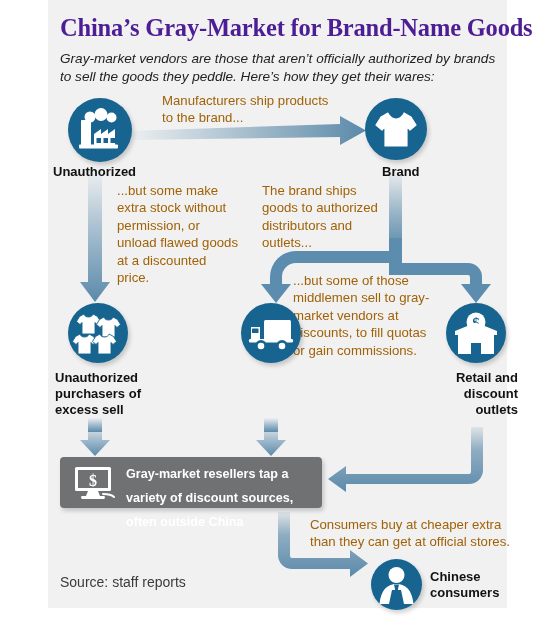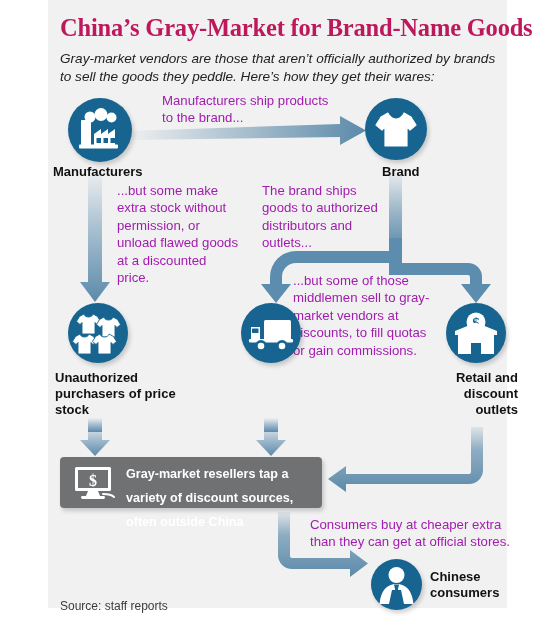--- a/index.html
+++ b/index.html
@@ -17,47 +17,47 @@
   }
   #root{position:absolute;left:0;top:0;width:555px;height:627px;}
 
   
   .title{
     position:absolute; left:60px; top:14px;
     font-family:"Liberation Serif", serif;
     font-weight:bold;
     font-size:24.5px;
     letter-spacing:-0.2px;
-    color:#be185d;
+    color:#4c1d95;
     white-space:nowrap;
   }
   .subtitle{
     position:absolute; left:60px; top:50px;
     width:440px;
     font-size:13.6px;
     line-height:18px;
     color:#222;
     font-style:italic;
   }
   .body-text{
     position:absolute;
     font-size:13.2px;
     line-height:17.4px;
-    color:#a21caf;
+    color:#a16207;
   }
   .node-label{
     position:absolute;
     font-size:13px;
     line-height:16.2px;
     font-weight:bold;
     color:#111;
   }
   .source{
-    position:absolute; left:60px; top:600px;
-    font-size:12px;
+    position:absolute; left:60px; top:576px;
+    font-size:14px;
     line-height:13.6px;
     color:#3b3b3b;
   }
 
   
   .circle{
     position:absolute;
     border-radius:50%;
     background:#16648f;
     box-shadow:2px 3px 4px rgba(0,0,0,0.18);
@@ -186,21 +186,21 @@
         <path d="M26,49 L26,36 L33,31 L33,36 L40,31 L40,36 L47,31 L47,49 Z"></path>
         <rect x="11" y="46.5" width="39" height="4" rx="1"></rect>
       </g>
       <g fill="#16648f">
         <rect x="28.5" y="40" width="4.5" height="5"></rect>
         <rect x="35.5" y="40" width="4.5" height="5"></rect>
         <rect x="42.5" y="40" width="4.5" height="5"></rect>
       </g>
     </svg>
   </div>
-  <div class="node-label" style="left:53px;top:164px;width:110px;">Manufacturers</div>
+  <div class="node-label" style="left:53px;top:164px;width:110px;">Unauthorized</div>
 
   <div class="circle" style="left:365px;top:98px;width:62px;height:62px;">
     <svg width="62" height="62" viewBox="0 0 62 62">
       <path d="M23,15 L16,19 L11,27 L17,32 L20,28.5 L20,48 L42,48 L42,28.5 L45,32 L51,27 L46,19 L39,15
                C39,15 38,20 31,20 C24,20 23,15 23,15 Z" fill="#ffffff" stroke="#ffffff" stroke-width="1.2" stroke-linejoin="round"></path>
       <path d="M25.5,15.6 C26.5,18.6 28.4,19.6 31,19.6 C33.6,19.6 35.5,18.6 36.5,15.6" fill="none" stroke="#16648f" stroke-width="1.6"></path>
     </svg>
   </div>
   <div class="node-label" style="left:382px;top:164px;width:80px;">Brand</div>
 
@@ -211,21 +211,21 @@
                  C25,11 24.5,14 20.5,14 C16.5,14 16,11 16,11 Z"></path>
         <path d="M36,14 L31.5,16.5 L28.5,21.5 L32,24.5 L34,22.5 L34,34 L47,34 L47,22.5 L49,24.5 L52.5,21.5 L49.5,16.5 L45,14
                  C45,14 44.5,17 40.5,17 C36.5,17 36,14 36,14 Z"></path>
         <path d="M12,31 L7.5,33.5 L4.5,38.5 L8,41.5 L10,39.5 L10,51 L23,51 L23,39.5 L25,41.5 L28.5,38.5 L25.5,33.5 L21,31
                  C21,31 20.5,34 16.5,34 C12.5,34 12,31 12,31 Z"></path>
         <path d="M32,31 L27.5,33.5 L24.5,38.5 L28,41.5 L30,39.5 L30,51 L43,51 L43,39.5 L45,41.5 L48.5,38.5 L45.5,33.5 L41,31
                  C41,31 40.5,34 36.5,34 C32.5,34 32,31 32,31 Z"></path>
       </g>
     </svg>
   </div>
-  <div class="node-label" style="left:55px;top:370px;width:125px;">Unauthorized purchasers of price stock</div>
+  <div class="node-label" style="left:55px;top:370px;width:125px;">Unauthorized purchasers of excess sell</div>
 
   <div class="circle" style="left:241px;top:303px;width:60px;height:60px;">
     <svg width="60" height="60" viewBox="0 0 60 60">
       <g fill="#ffffff">
         <rect x="23" y="17" width="27" height="20" rx="1.5"></rect>
         <path d="M10,24 L19,24 L19,37 L10,37 Z"></path>
         <path d="M10,24 L19,24 L19,30 L10,30 Z"></path>
         <rect x="8" y="36" width="44" height="3.5" rx="1.2"></rect>
       </g>
       <g fill="#16648f">

